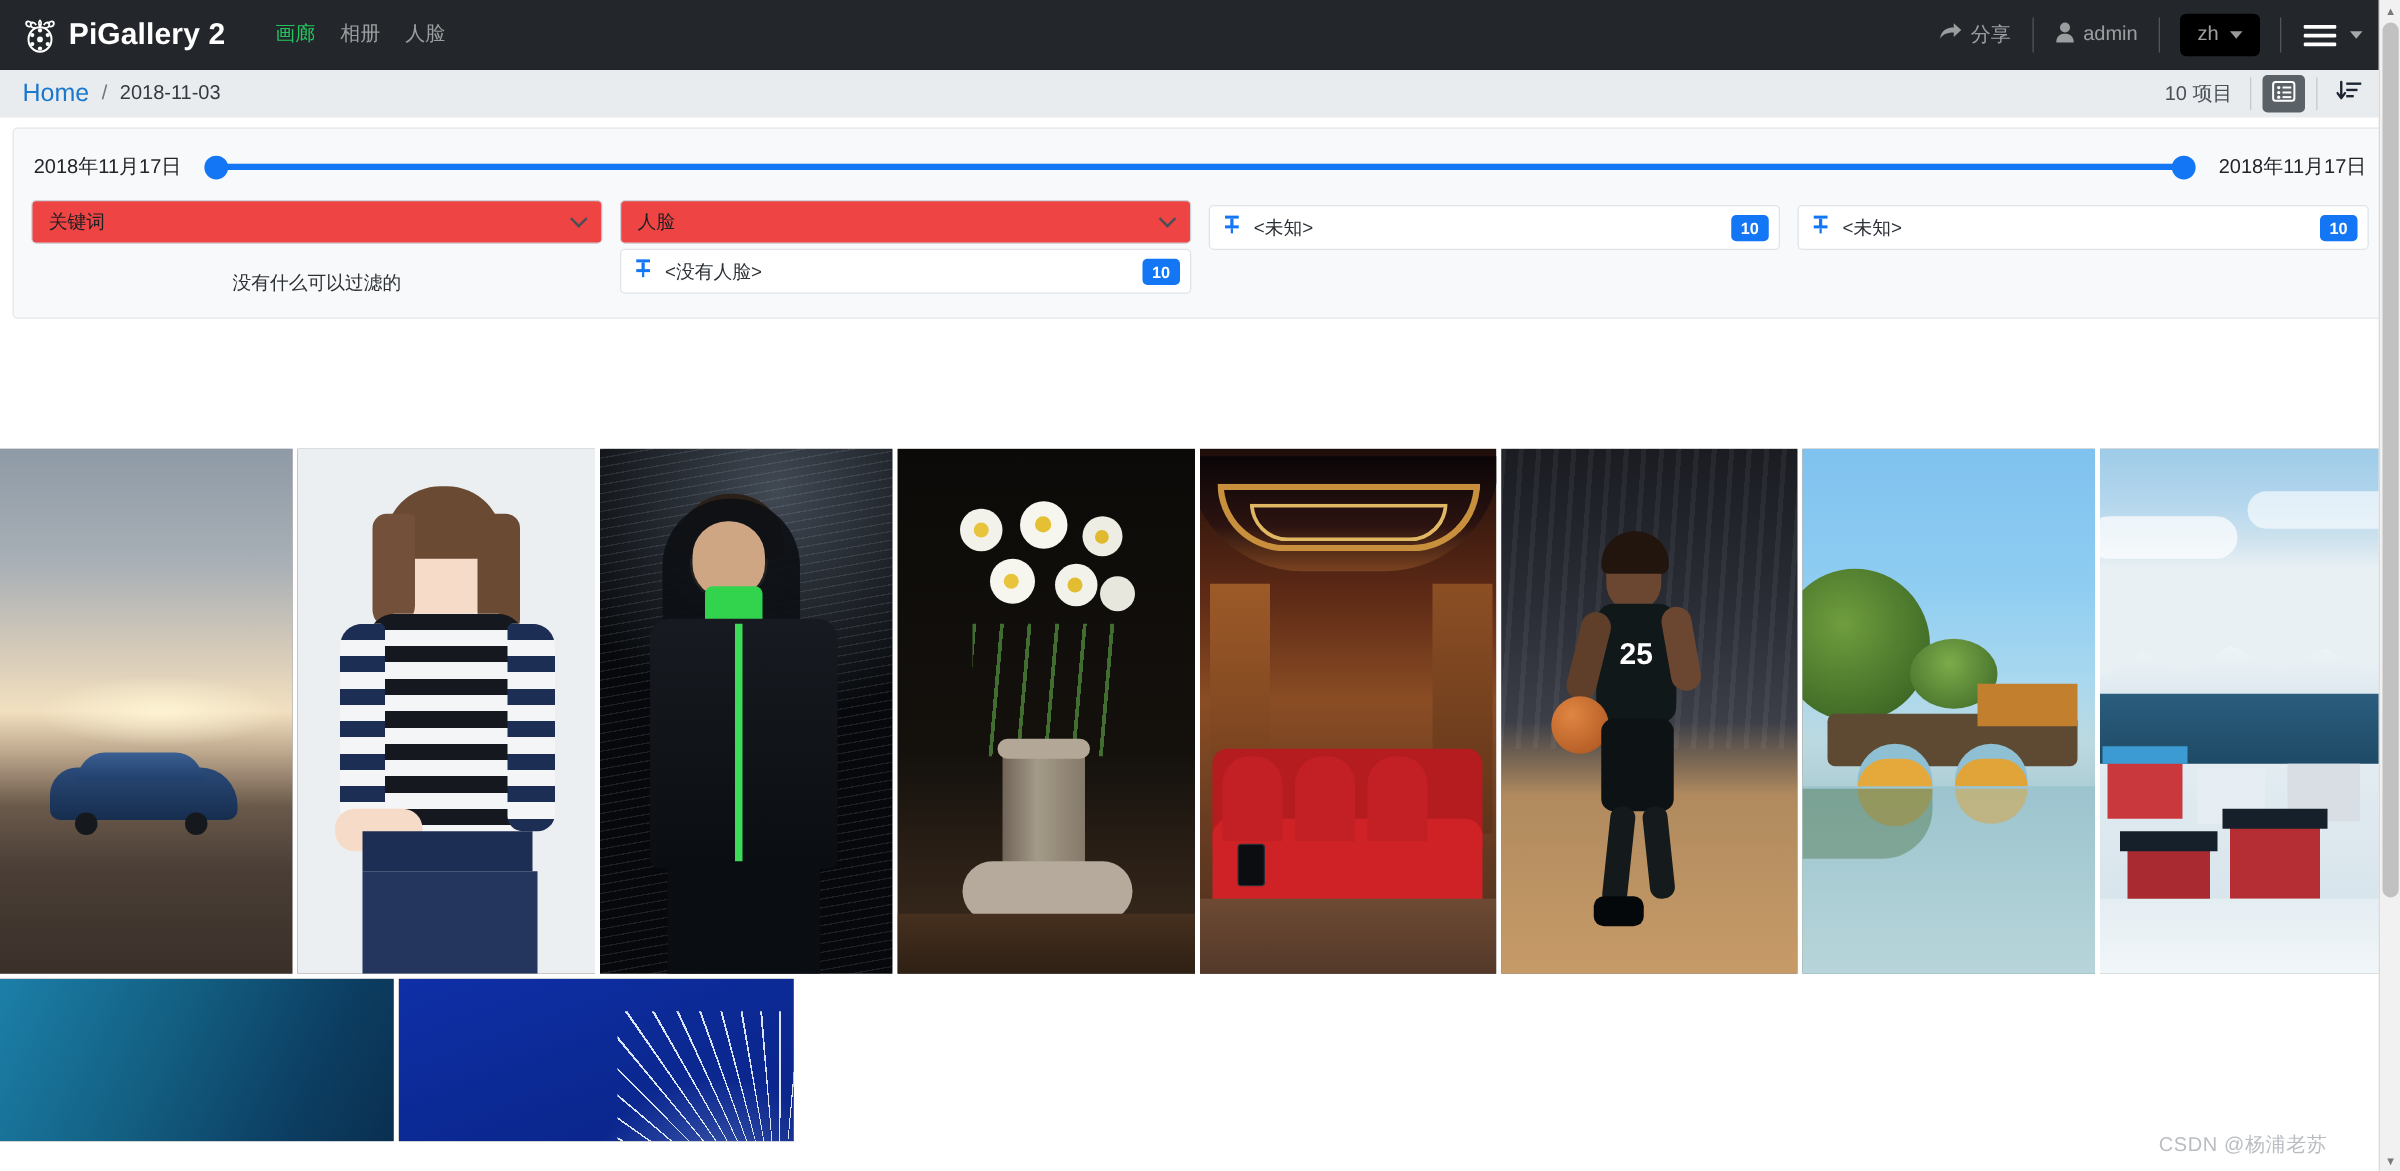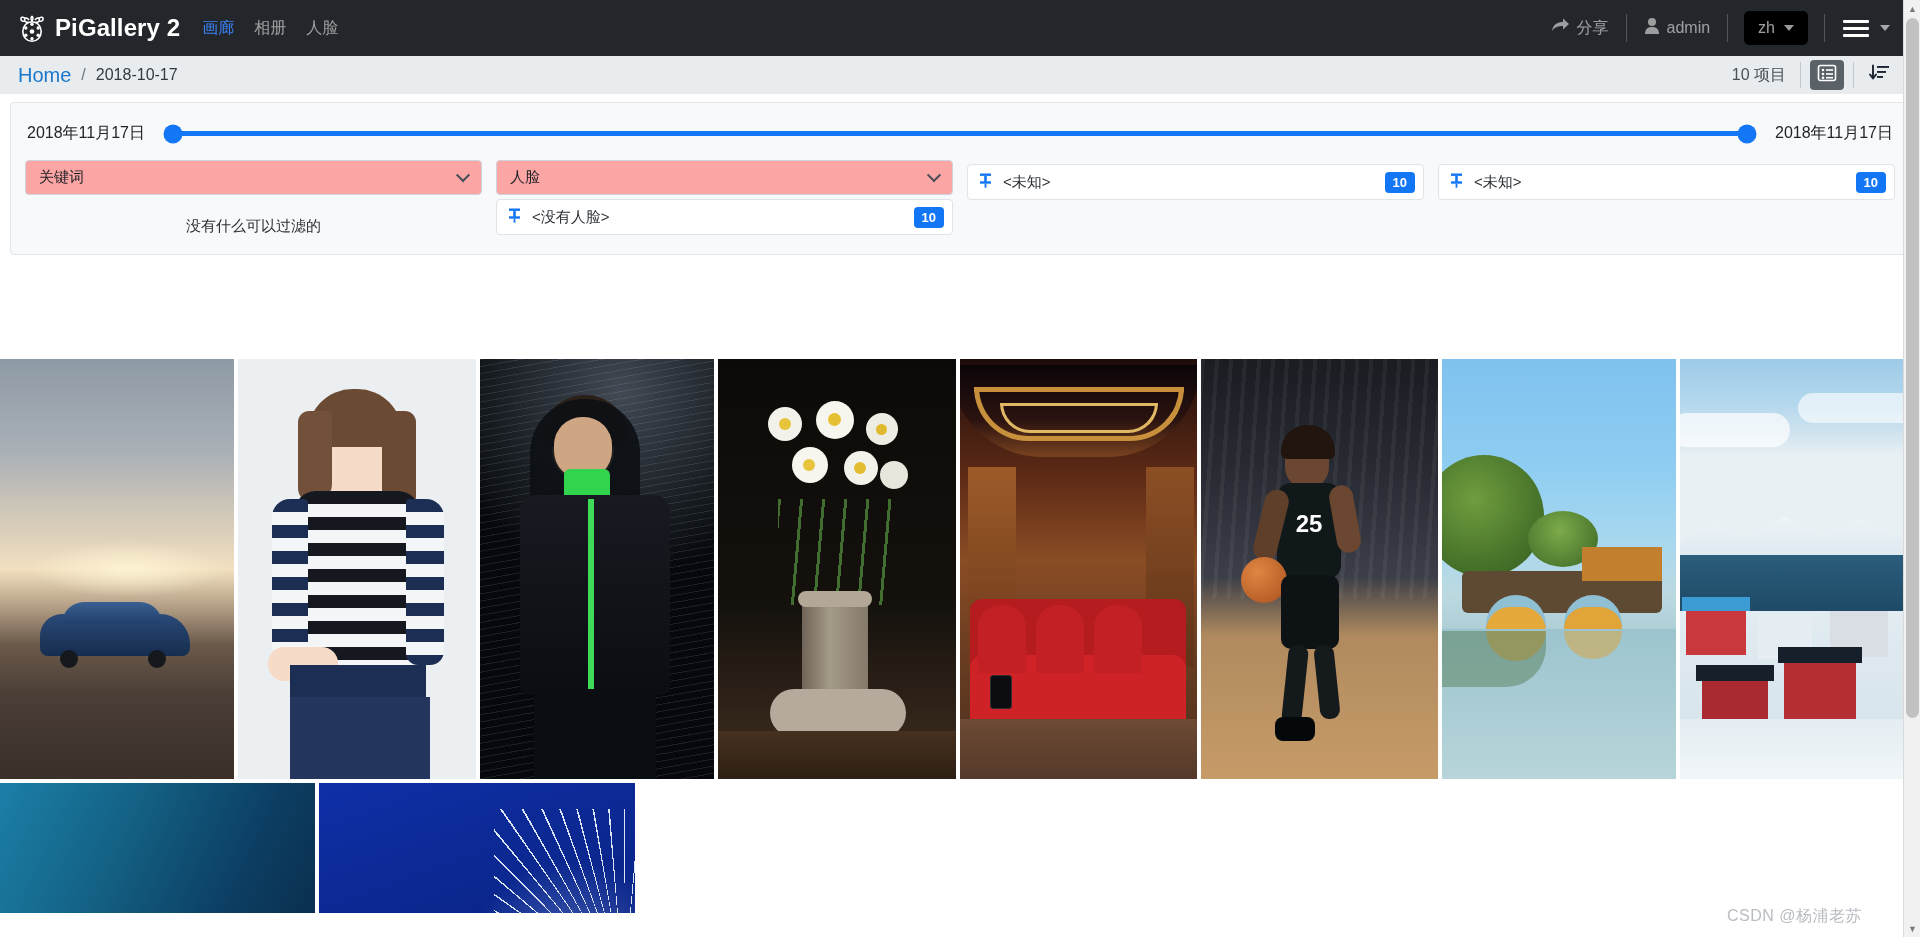--- a/index.html
+++ b/index.html
@@ -22,33 +22,33 @@
     padding: 0 14px 0 18px;
     position: relative;
     z-index: 40;
   }
   .brand {
     display: flex; align-items: center; gap: 9px;
     color: #ffffff;
     font-size: 24px;
     font-weight: bold;
     letter-spacing: .1px;
-    margin-right: 22px;
+    margin-right: 40px;
     cursor: pointer;
   }
   .brand svg { display: block; }
   .nav-links { display: flex; align-items: center; gap: 20px; }
   .nav-link {
     font-size: 16px;
     color: rgba(255,255,255,.55);
     text-decoration: none;
     cursor: pointer;
     line-height: 1;
   }
-  .nav-link.active { color: #3b82f6; }
+  .nav-link.active { color: #22c55e; }
 
   .search-wrap {
     position: absolute;
     left: 947px;
     top: 8px;
     width: 586px;
     height: 39px;
     display: flex;
   }
   .search-input {
@@ -176,21 +176,21 @@
     background: #1276f5; border-radius: 50%;
     transform: translate(-50%,-50%);
     cursor: pointer;
   }
   .slider-knob.k-left { left: 0; }
   .slider-knob.k-right { left: 100%; }
 
   .filters { display: flex; gap: 14px; padding: 0 4px; }
   .filter-col { flex: 1; min-width: 0; }
   .select-box {
-    background: #fca5a5;
+    background: #ef4444;
     border: 1px solid #ced4da;
     border-radius: 4px;
     height: 35px;
     display: flex; align-items: center; justify-content: space-between;
     padding: 0 13px;
     font-size: 15px;
     color: #1b1f23;
     cursor: pointer;
   }
   .chev {
@@ -342,21 +342,21 @@
           <i></i>
         </span>
       <span class="caret-dn"></span>
     </div>
   </div>
 </div>
 
 <div class="crumb-bar">
   <a class="crumb-link">Home</a>
   <span class="crumb-sep">/</span>
-  <span class="crumb-cur">2018-10-17</span>
+  <span class="crumb-cur">2018-11-03</span>
 
   <div class="crumb-right">
     <span class="item-count">10 项目</span>
     <span class="vsep"></span>
     <span class="icon-btn active">
       <span>
         <svg width="20" height="20" viewBox="0 0 20 20">
           <rect x="1.5" y="2.5" width="17" height="15" rx="2" fill="none" stroke="#ffffff" stroke-width="1.6"></rect>
           <circle cx="6" cy="7" r="1.3" fill="#ffffff"></circle>
           <circle cx="6" cy="11" r="1.3" fill="#ffffff"></circle>

